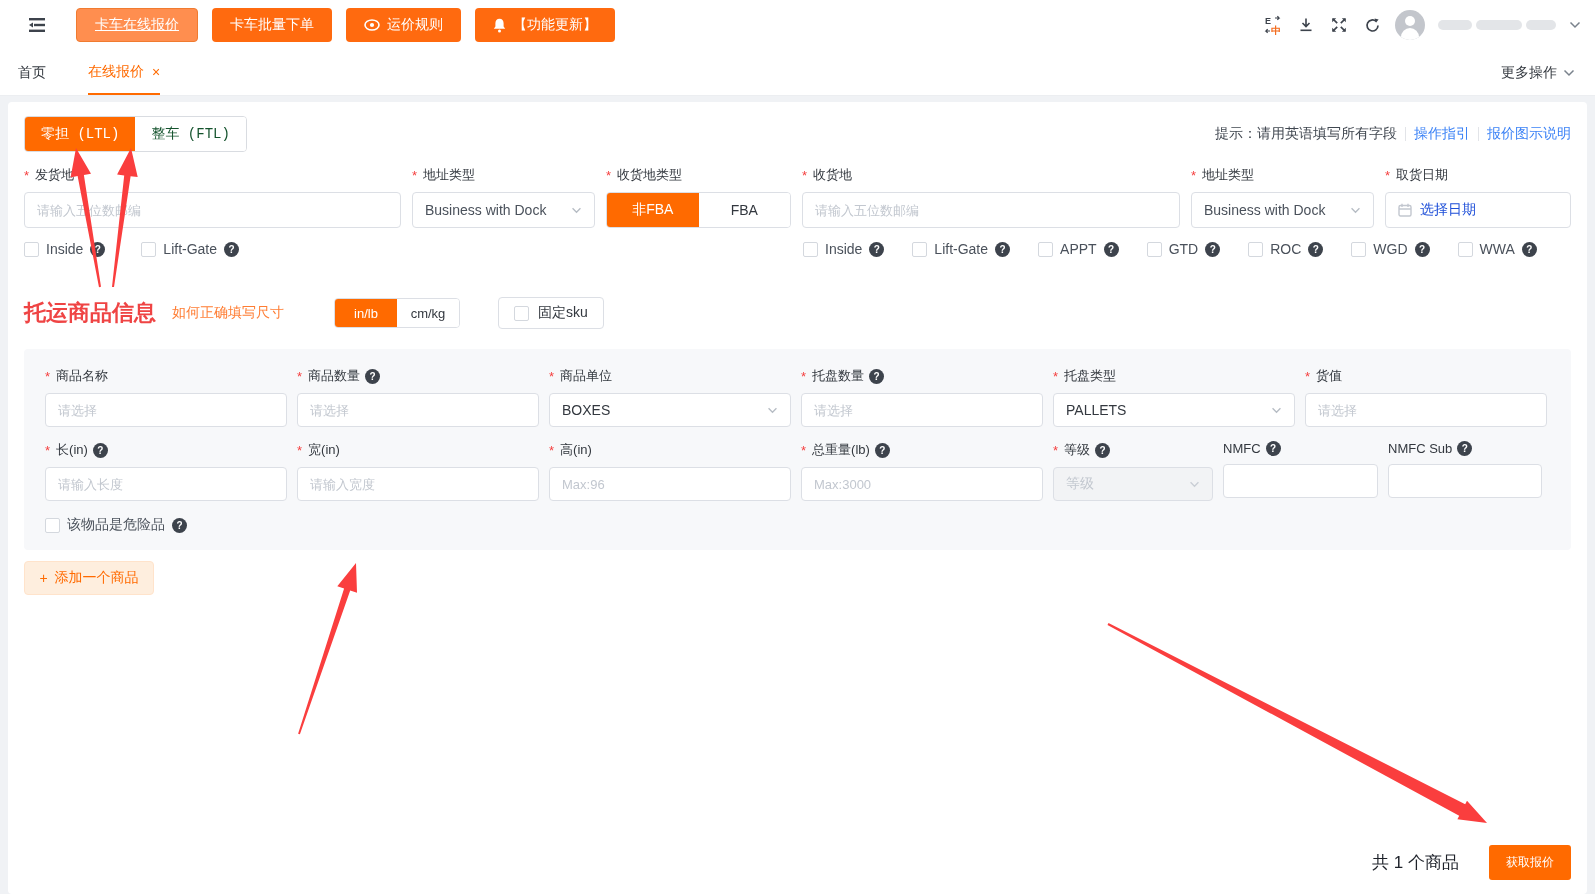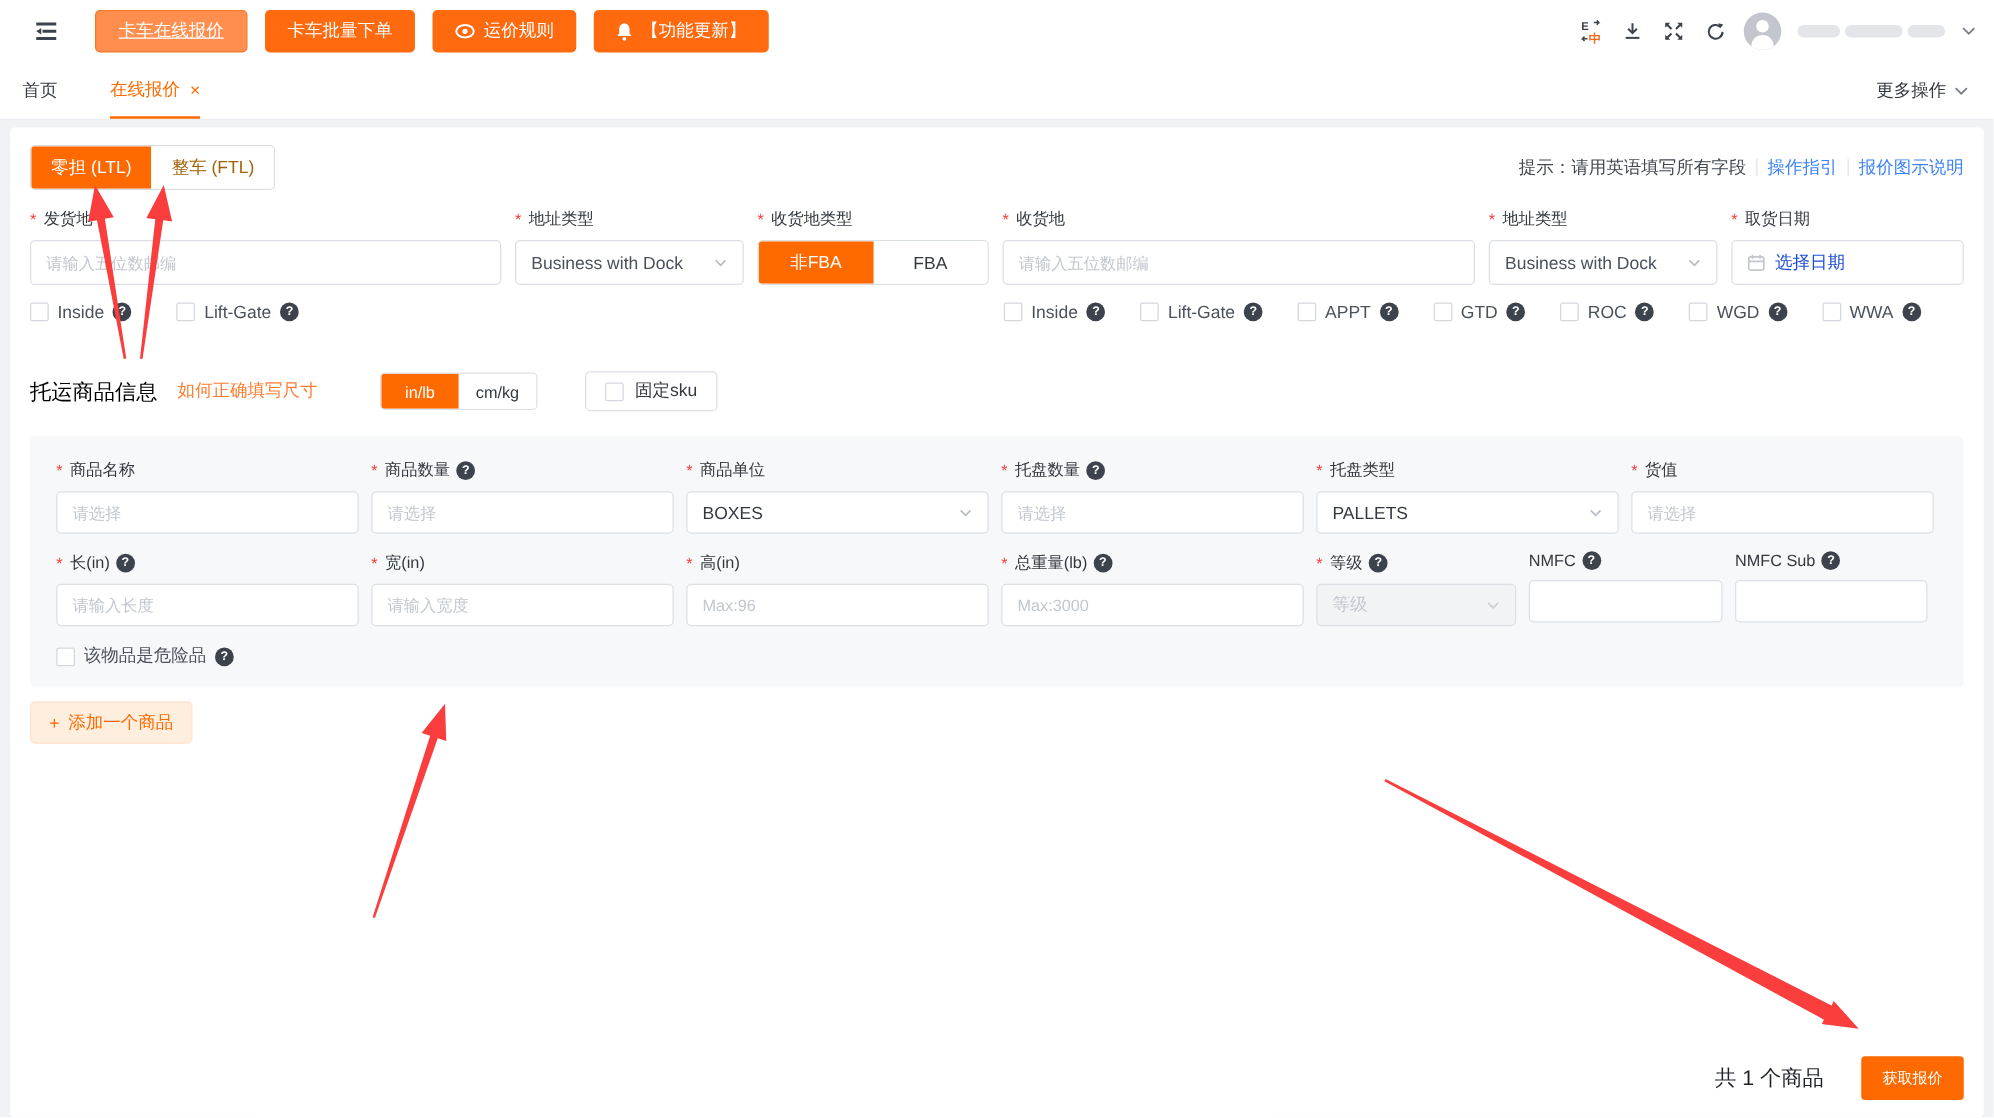--- a/index.html
+++ b/index.html
@@ -25,23 +25,23 @@
   .tabbar { height:46px; display:flex; align-items:center; padding:0 18px; background:#fff; border-bottom:1px solid #eceef1; }
   .tab { font-size:14px; color:#33383f; margin-right:42px; height:45px; display:flex; align-items:center; gap:8px; cursor:pointer; }
   .tab.active { color:#ff6a00; border-bottom:2px solid #ff6a00; }
   .tab .x { font-size:14px; color:#ff6a00; }
   .more { margin-left:auto; font-size:14px; color:#33383f; display:flex; align-items:center; gap:6px; cursor:pointer; padding-right:2px; }
 
   
   .main { height:798px; background:#f0f2f5; padding:6px 8px 0 8px; }
   .panel { background:#fff; border-radius:4px; height:100%; position:relative; padding:14px 16px 0 16px; }
 
-  .mode-row { display:flex; align-items:center; }
+  .mode-row { display:flex; align-items:center;font-family:Liberation Mono, monospace; }
   .seg { display:flex; border:1px solid #d9dce1; border-radius:4px; overflow:hidden; }
-  .seg > div { height:34px; display:flex; align-items:center; justify-content:center; font-size:14px; color:#a16207; background:#fff; cursor:pointer; padding:0 16px; }
+  .seg > div { height:34px; display:flex; align-items:center; justify-content:center; font-size:14px; color:#14532d; background:#fff; cursor:pointer; padding:0 16px; }
   .seg > div.on { background:#ff6a00; color:#fff; }
   .tips { margin-left:auto; display:flex; align-items:center; font-size:14px; color:#404750; gap:8px;justify-content:center; }
   .tips .sep { width:1px; height:14px; background:#e2e4e8; }
   .olink { color:#3b82f6; cursor:pointer; }
 
   .fields-row { display:flex; gap:11px; margin-top:14px; }
   .fcol { display:flex; flex-direction:column; }
   .flabel { font-size:13px; color:#33383f; margin-bottom:8px; display:flex; align-items:center; gap:5px; white-space:nowrap; }
   .star { color:#f53f3f; margin-right:1px; }
   .ctl { height:36px; border:1px solid #dcdfe5; border-radius:4px; background:#fff; font-size:13px; color:#33383f;
@@ -57,21 +57,21 @@
   .checks-row { display:flex; margin-top:13px; align-items:center; }
   .cb-group { display:flex; align-items:center; }
   .cb-group.left { width:779px; gap:36px; }
   .cb-group.right { gap:28px; }
   .cb-item { display:flex; align-items:center; gap:7px; cursor:pointer; font-size:14px; color:#4a515b; }
   .cb-box { width:15px; height:15px; border:1px solid #d4d8de; border-radius:2px; background:#fff; display:inline-block; }
   .q { width:15px; height:15px; border-radius:50%; background:#3d434c; color:#fff; font-size:10px; font-weight:bold;
        display:inline-flex; align-items:center; justify-content:center; cursor:pointer; }
 
   .cargo-head { display:flex; align-items:center; margin-top:40px; gap:16px; }
-  .cargo-title { font-size:17px; color:#000000; font-weight:400; }
+  .cargo-title { font-size:22px; color:#ef4444; font-weight:700; }
   .dim-link { font-size:14px; color:#ff7d33; cursor:pointer; margin-right:34px; }
   .seg3 { display:flex; border:1px solid #dcdfe5; border-radius:4px; overflow:hidden; height:30px; }
   .seg3 > div { width:62px; display:flex; align-items:center; justify-content:center; font-size:13px; color:#33383f; background:#fff; cursor:pointer; }
   .seg3 > div.on { background:#ff6a00; color:#fff; }
   .skubox { margin-left:22px; height:32px; border:1px solid #dcdfe5; border-radius:4px; display:flex; align-items:center; gap:9px; padding:0 15px; font-size:14px; color:#33383f; }
 
   .card { background:#f7f8fa; border-radius:4px; margin-top:20px; padding:18px 21px 16px 21px; }
   .card .fields-row { gap:10px; margin-top:0; }
   .card .fields-row + .fields-row { margin-top:14px; }
   .card .ctl { height:34px; }

